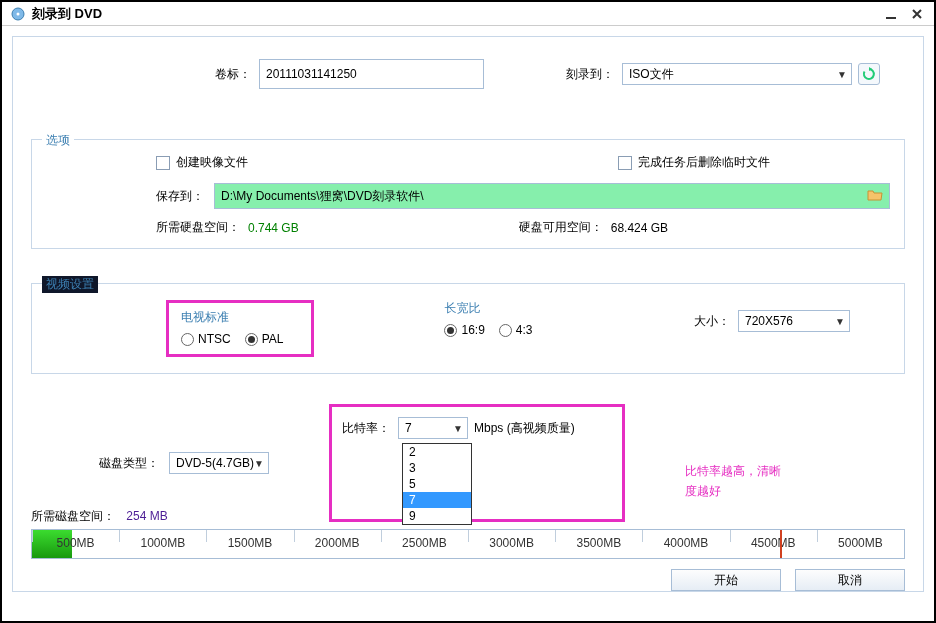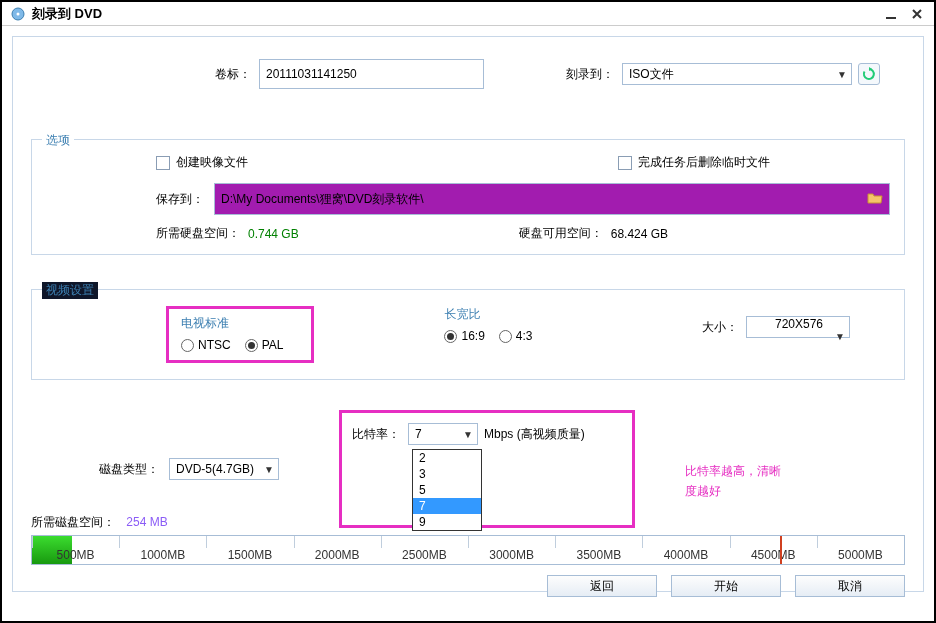--- a/index.html
+++ b/index.html
@@ -22,61 +22,61 @@
 .row1 .burncombo { width: 230px; }
 .refreshbtn { width: 22px; height: 22px; margin-left: 6px; border: 1px solid #A7BDD6; border-radius: 3px; display: flex; align-items: center; justify-content: center; cursor: pointer; background: #f4f8fc; }
 .fieldset { border: 1px solid #C8D7E8; padding: 14px 14px 12px 14px; margin: 50px 0 20px 0; position: relative; }
 .fieldset .legend { position: absolute; top: -8px; left: 10px; background: #fff; padding: 0 4px; color: #3C7FB1; font-size: 12px; }
 .checkrow { display: flex; align-items: center; margin-bottom: 12px; }
 .checkbox { width: 14px; height: 14px; border: 1px solid #8A9DB4; background: #fff; margin-right: 6px; cursor: pointer; display: inline-block; }
 .checkrow .chk1 { margin-left: 110px; }
 .checkrow .chk2 { margin-left: 370px; }
 .saverow { display: flex; align-items: center; margin-bottom: 10px; }
 .saverow .label { width: 50px; text-align: left; margin-right: 8px; margin-left: 110px; }
-.saverow .pathinput { flex: 1; width: 560px; height: 32px; border: 1px solid #A7BDD6; display: flex; align-items: center; padding: 0 6px; background: #a21caf; }
+.saverow .pathinput { flex: 1; width: 560px; height: 26px; border: 1px solid #A7BDD6; display: flex; align-items: center; padding: 0 6px; background: #86efac; }
 .spacerow { display: flex; align-items: center; margin-top: 2px;}
 .spacerow .label1 { margin-left: 110px; margin-right: 8px; }
 .spacerow .val1 { color: #008000; margin-right: 220px; }
 .spacerow .label2 { margin-right: 8px; }
 .fieldset2 { border: 1px solid #C8D7E8; padding: 16px 14px 16px 14px; margin: 34px 0 20px 0; position: relative; }
 .fieldset2 .legend { position: absolute; top: -8px; left: 10px; background: #0f172a; padding: 0 4px; color: #3C7FB1; font-size: 12px; }
 .vidrow { display: flex; align-items: flex-start; }
 .group { margin-right: 70px; }
 .group .gtitle { color: #3C7FB1; margin-bottom: 6px; }
 .radios { display: flex; align-items: center; }
 .radio { width: 13px; height: 13px; border: 1px solid #666; border-radius: 50%; margin-right: 4px; display: inline-flex; align-items: center; justify-content: center; cursor: pointer; }
 .radio.checked::after { content: ""; width: 7px; height: 7px; background: #333; border-radius: 50%; }
 .radios span.rlabel { margin-right: 14px; }
 .tvbox { border: 3px solid #E62EC2; padding: 6px 14px 8px 12px; margin-left: 120px; }
 .aspectbox { margin-left: 60px; }
 .sizebox { margin-left: auto; display: flex; align-items: center; margin-right: 40px; margin-top: 10px; }
-.sizebox .combo { width: 104px; flex-direction: column; }
+.sizebox .combo { width: 112px; }
 .row3 { display: flex; align-items: center; margin-top: 30px; position: relative; }
 .row3 .disktype { margin-left: 68px; margin-right: 10px; }
-.row3 .diskcombo { width: 110px; }
+.row3 .diskcombo { width: 100px; }
 .bitratebox { border: 3px solid #E62EC2; padding: 10px 10px; margin-left: 60px; width: 296px; height: 118px; position: relative; }
 .bitrateline { display: flex; align-items: center; }
 .bitrateline .blabel { margin-right: 8px; }
 .bitrateline .bcombo { width: 70px; }
 .bitrateline .bsuffix { margin-left: 6px; }
 .dropdown { position: absolute; top: 36px; left: 70px; width: 70px; border: 1px solid #333; background: #fff; z-index: 10; }
 .dropdown .opt { padding: 1px 6px; cursor: pointer; }
 .dropdown .opt.sel { background: #3399FF; color: #fff; }
 .annot { position: absolute; left: 672px; top: 424px; color: #E62EC2; font-size: 18px; line-height: 1.7; }
 .storagerow { margin-top: -14px; }
 .storagerow .slabel { margin-right: 8px; }
-.storagerow .sval { color: #8b5cf6; }
+.storagerow .sval { color: #4c1d95; }
 .scale { margin-top: 4px; height: 30px; border: 1px solid #A7BDD6; position: relative; background: #fff; display: flex; }
 .scale .fill { position: absolute; left: 0; top: 0; bottom: 0; width: 40px; background: linear-gradient(#3BDC2F,#18990F); }
 .scale .ticks { position: absolute; inset: 0; display: flex; }
 .scale .tick { flex: 1; border-left: 1px solid #C0CEDD; height: 12px; }
 .scale .marker { position: absolute; left: 748px; top: 0; bottom: 0; width: 2px; background: #D04020; }
 .buttonrow { display: flex; justify-content: flex-end; gap: 14px; margin-top: 10px; }
 .btn { width: 110px; height: 22px; border: 1px solid #A7BDD6; background: linear-gradient(#fdfdfd,#e6edf5); cursor: pointer; display: flex; align-items: center; justify-content: center; }
-.ticknums { display:flex; width:100%; position:absolute; bottom:2px; left:0; font-size:11px; color:#333; }
+.ticknums { display:flex; width:100%; position:absolute; bottom:8px; left:0; font-size:11px; color:#333; }
 .ticknums span { flex:1; text-align:center; }
 </style>
 </head>
 <body>
 
 <div class="outer">
   <div class="titlebar">
     <span class="icon">
       <svg width="16" height="16" viewBox="0 0 16 16">
           <circle cx="8" cy="8" r="6" fill="#7FB9E8" stroke="#3C7FB1"></circle>
@@ -229,21 +229,20 @@
             <span>3000MB</span>
           <span>3500MB</span>
             <span>4000MB</span>
             <span>4500MB</span>
           <span>5000MB</span>
         </div>
         <div class="marker"></div>
       </div>
 
       <div class="buttonrow">
-        <div class="btn">返回</div>
         <div class="btn">开始</div>
         <div class="btn">取消</div>
       </div>
 
       <div class="annot">
         <div>比特率越高，清晰</div>
         <div>度越好</div>
       </div>
 
     </div>

